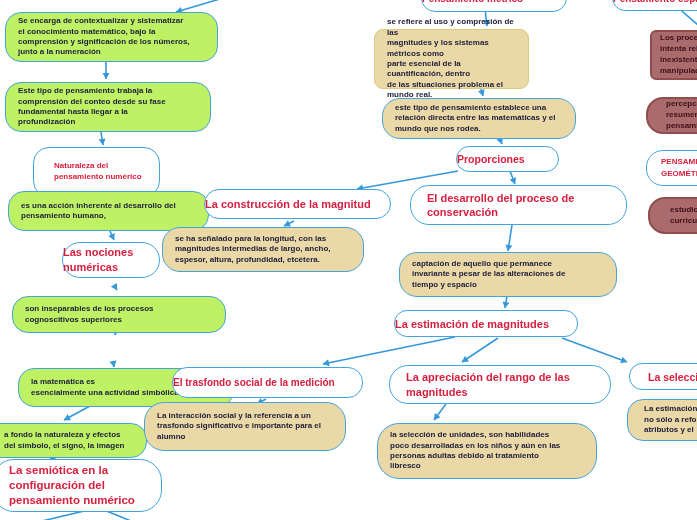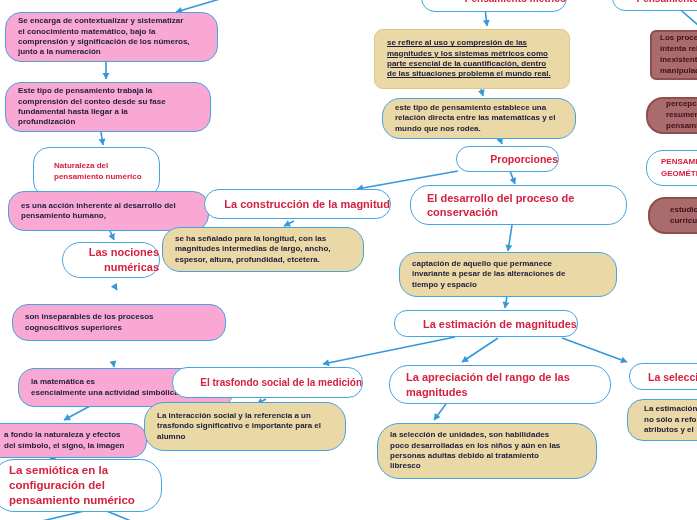--- a/index.html
+++ b/index.html
@@ -8,26 +8,26 @@
     font-family:"Liberation Sans",sans-serif;
   }
   #wires{position:absolute;left:0;top:0;width:697px;height:520px;}
   .node{
     position:absolute;box-sizing:border-box;display:flex;align-items:center;
     font-weight:bold;
   }
   .node>span{white-space:pre-line;width:100%;display:block;}
   
   .body8{font-size:8px;line-height:1.3;color:#1d1d3a;padding:4px 12px;text-align:left;}
-  .pink{background:#f9a8d4;border:1.5px solid #44a4df;border-radius:16px;}
+  .pink{background:#bef264;border:1.5px solid #44a4df;border-radius:16px;}
   .tan{background:#ead8a6;border:1.5px solid #44a4df;border-radius:16px;}
   .tan-plain{background:#ead8a6;border:1px solid #dcc87f;border-radius:9px;}
   
   .wt{background:#ffffff;border:1.7px solid #44a4df;color:#d6203f;}
-  .center{text-align:right;justify-content:center;}
+  .center{text-align:left;justify-content:center;}
   .left{text-align:left;}
   
   .maroon{background:#a96b6b;border:2px solid #8f4d4d;color:#40111b;font-size:8px;line-height:1.35;padding:4px 8px;text-align:left;}
 </style>
 </head>
 <body>
 
 <div id="canvas">
 
   <svg id="wires" xmlns="http://www.w3.org/2000/svg">
@@ -90,39 +90,39 @@
 pensamiento numérico</span>
   </div>
   <div class="node pink body8" style="left:8px;top:191px;width:201px;height:40px;">
     <span>es una acción inherente al desarrollo del
 pensamiento humano,</span>
   </div>
   <div class="node wt center" style="left:62px;top:242px;width:98px;height:36px;border-radius:20px;font-size:11px;line-height:1.35;">
     <span>Las nociones
 numéricas</span>
   </div>
-  <div class="node pink body8" style="left:12px;top:304px;width:214px;height:37px;">
+  <div class="node pink body8" style="left:12px;top:296px;width:214px;height:37px;">
     <span>son inseparables de los procesos
 cognoscitivos superiores</span>
   </div>
   <div class="node pink body8" style="left:18px;top:368px;width:216px;height:39px;">
     <span>la matemática es
 esencialmente una actividad simbólica</span>
   </div>
   <div class="node pink body8" style="left:-45px;top:423px;width:192px;height:35px;padding-left:48px;">
     <span>a fondo la naturaleza y efectos
 del símbolo, el signo, la imagen</span>
   </div>
   <div class="node wt left" style="left:-8px;top:459px;width:170px;height:53px;border-radius:22px;font-size:11.5px;line-height:1.3;padding-left:16px;">
     <span>La semiótica en la
 configuración del
 pensamiento numérico</span>
   </div>
 
-  <div class="node tan-plain body8" style="left:374px;top:29px;width:196px;height:60px;text-decoration:underline;">
+  <div class="node tan-plain body8" style="left:374px;top:29px;width:155px;height:60px;">
     <span>se refiere al uso y compresión de las
 magnitudes y los sistemas métricos como
 parte esencial de la cuantificación, dentro
 de las situaciones problema el mundo real.</span>
   </div>
   <div class="node tan body8" style="left:382px;top:98px;width:194px;height:41px;border-radius:18px;">
     <span>este tipo de pensamiento establece una
 relación directa entre las matemáticas y el
 mundo que nos rodea.</span>
   </div>

